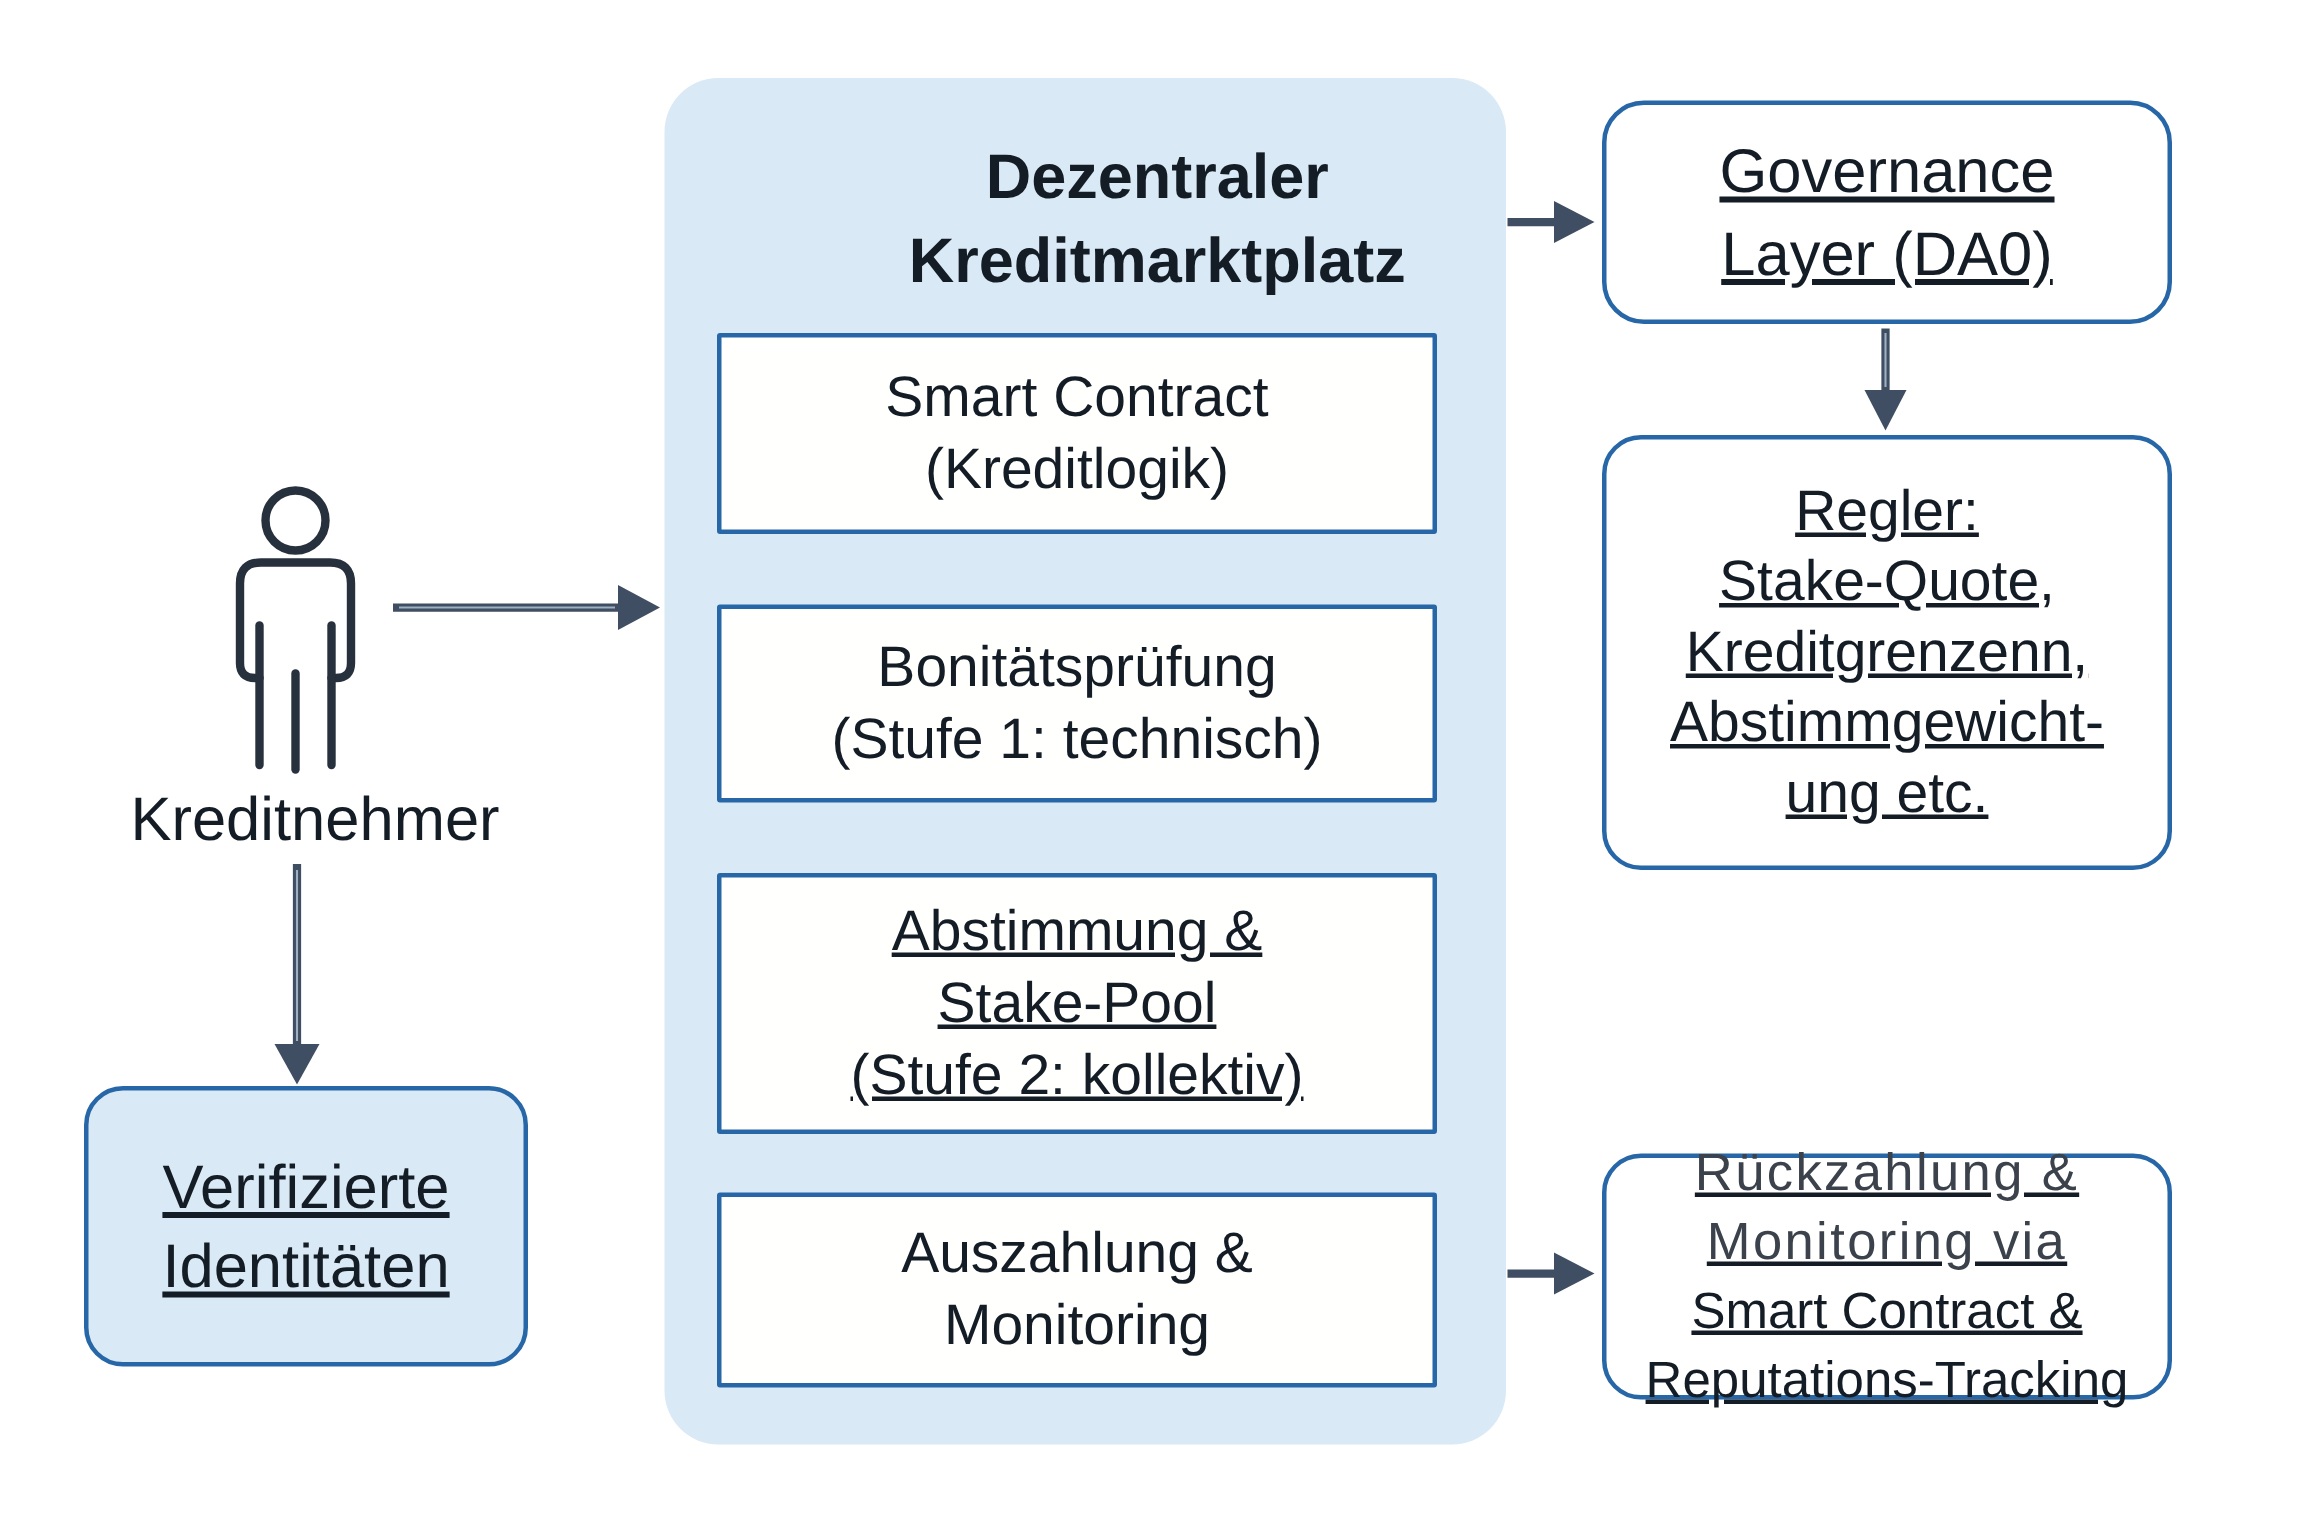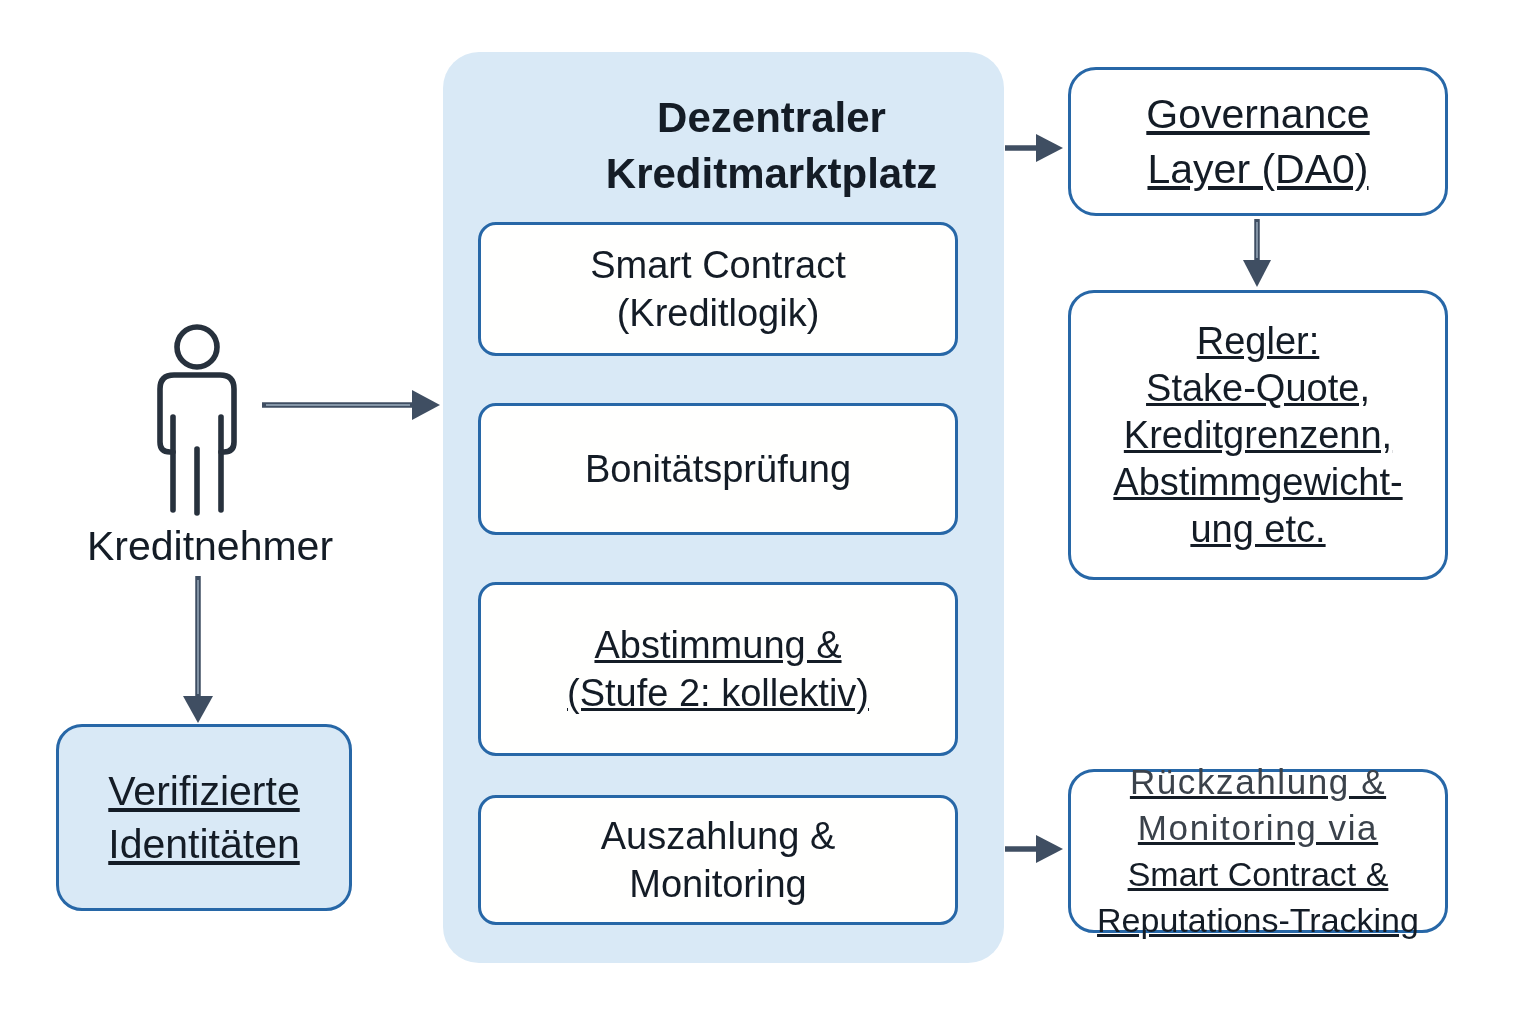--- a/index.html
+++ b/index.html
@@ -41,21 +41,21 @@
   .panel{
     left:443px;top:52px;width:561px;height:911px;background:var(--panel-fill);
     border-radius:36px;position:absolute;
   }
   .panel-title{
     position:absolute;top:38px;left:0;width:100%;text-align:center;
     font-size:42px;font-weight:600;line-height:56px;padding-left:48px;
   }
   .step{
     position:absolute;left:35px;width:480px;background:#fffffe;
-    border:3px solid var(--box-border);border-radius:18px;box-sizing:border-box;
+    border:3px solid var(--box-border);border-radius:2px;box-sizing:border-box;
     display:flex;flex-direction:column;justify-content:center;align-items:center;
     text-align:right;font-size:38px;line-height:48px;
   }
   .step1{top:170px;height:134px;}
   .step2{top:351px;height:132px;}
   .step3{top:530px;height:174px;text-decoration:underline;}
   .step4{top:743px;height:130px;}
   .governance{
     left:1068px;top:67px;width:380px;height:149px;border-radius:28px;
     font-size:41px;font-weight:500;line-height:55px;
@@ -138,24 +138,26 @@
       <div>Kreditmarktplatz</div>
     </div>
 
     <div class="step step1">
       <div>Smart Contract</div>
       <div>(Kreditlogik)</div>
     </div>
 
     <div class="step step2">
       <div>Bonitätsprüfung</div>
+      <div>(Stufe 1: technisch)</div>
     </div>
 
     <div class="step step3">
       <div>Abstimmung &amp;</div>
+      <div>Stake-Pool</div>
       <div>(Stufe 2: kollektiv)</div>
     </div>
 
     <div class="step step4">
       <div>Auszahlung &amp;</div>
       <div>Monitoring</div>
     </div>
   </div>
 
   <div class="box governance">

